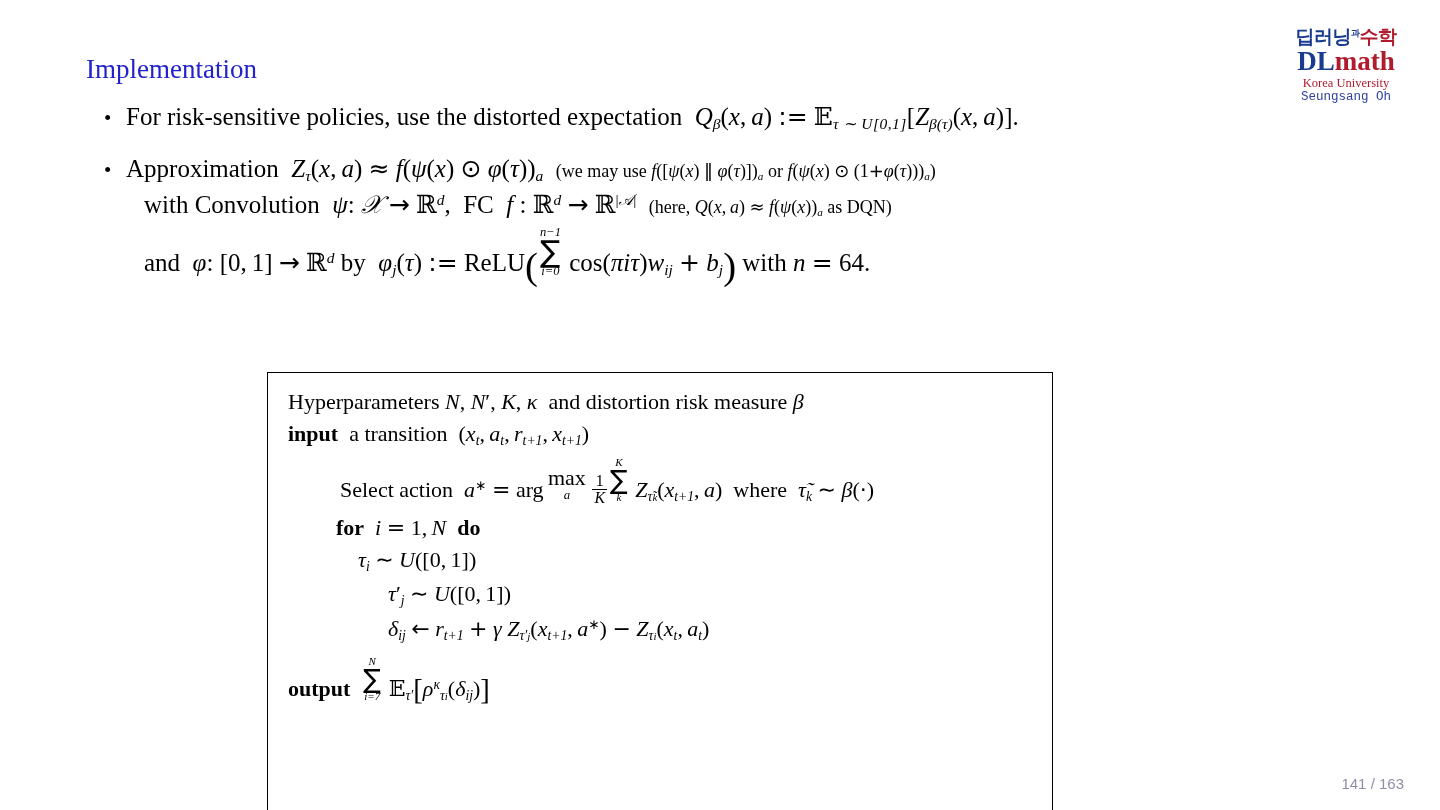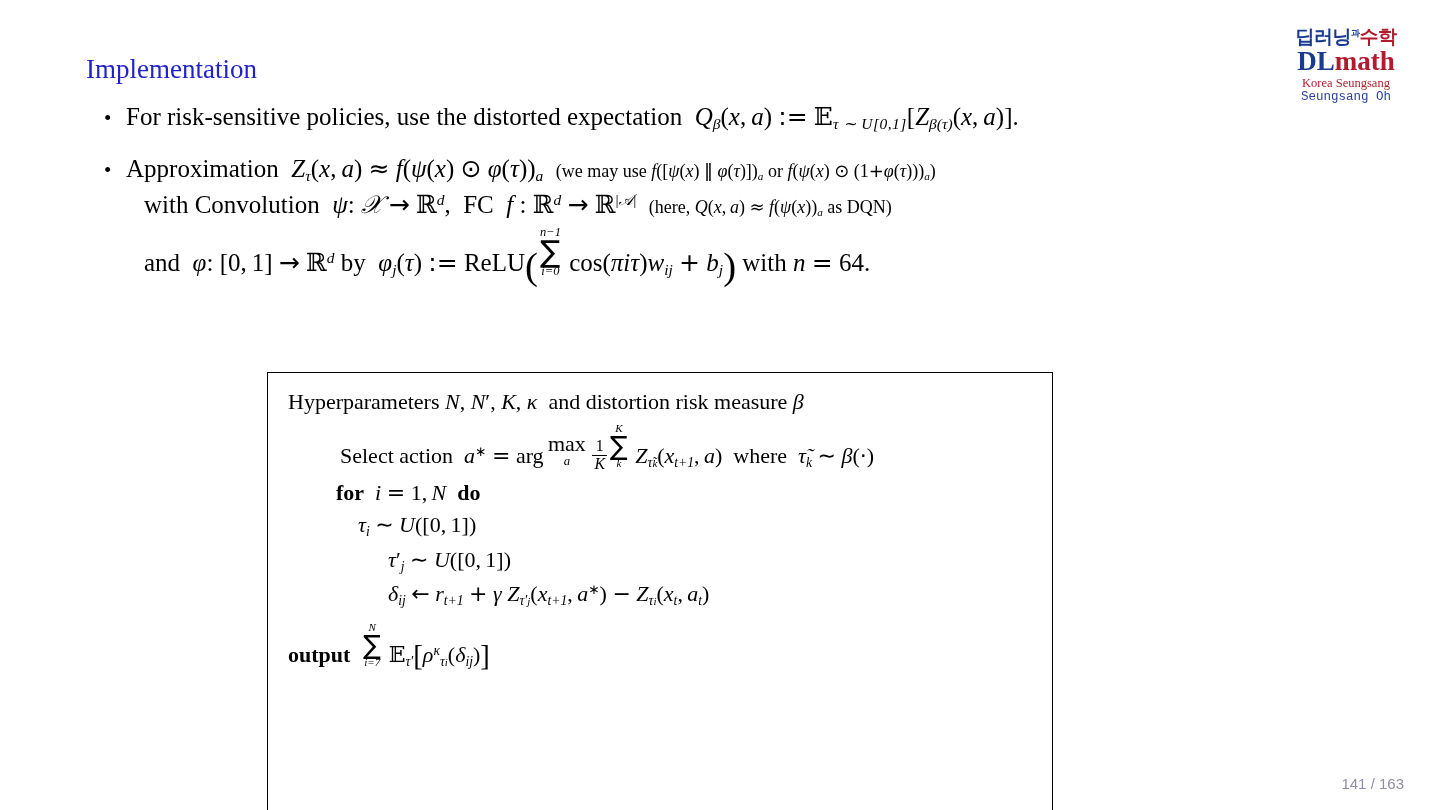--- a/index.html
+++ b/index.html
@@ -227,21 +227,21 @@
 </head>
 <body>
 
 <div class="logo">
   <div class="logo-korean">
     <span class="k-blue">딥러닝</span><span class="k-sub">과</span><span class="k-red">수학</span>
   </div>
   <div class="logo-main">
     <span class="dl">DL</span><span class="math">math</span>
   </div>
-  <div class="logo-univ">Korea Seungsang</div>
+  <div class="logo-univ">Korea University</div>
   <div class="logo-name">Seungsang Oh</div>
 </div>
 
 <div class="slide-title">Implementation</div>
 
 <div class="content">
 
   <div class="bullet-row blk1">
     <div class="bullet-dot">•</div>
     <div class="bullet-text">
@@ -271,20 +271,23 @@
 
 </div>
 
 <div class="algo-box">
   <div class="algo-inner">
 
     <div class="algo-line">
       Hyperparameters <i>N</i>, <i>N</i>′, <i>K</i>, <i>κ</i>&nbsp; and distortion risk measure <i>β</i>
     </div>
 
+    <div class="algo-line">
+      <b>input</b>&nbsp; a transition&nbsp; (<i>x</i><sub>t</sub>, <i>a</i><sub>t</sub>, <i>r</i><sub>t+1</sub>, <i>x</i><sub>t+1</sub>)
+    </div>
 
     <div class="algo-line ind1">
       Select action&nbsp; <i>a</i><sup>∗</sup> <span class="sym">=</span> arg <span class="underlab"><span class="main">max</span><span class="ul">a</span></span>&nbsp;<span class="frac"><span class="num">1</span><span class="den"><i>K</i></span></span><span class="sumlim"><span class="top">K</span><span class="sgn">∑</span><span class="bot">k</span></span> <i>Z</i><sub>τ̃<span style="font-size:0.8em">k</span></sub>(<i>x</i><sub>t+1</sub>, <i>a</i>)&nbsp; where&nbsp; <i>τ̃</i><sub>k</sub> <span class="sym">∼</span> <i>β</i>(<span class="sym">·</span>)
     </div>
 
     <div class="algo-line ind2">
       <b>for</b>&nbsp; <i>i</i> <span class="sym">=</span> 1, <i>N</i>&nbsp; <b>do</b>
     </div>
 
     <div class="algo-line ind3" style="padding-left:70px">

